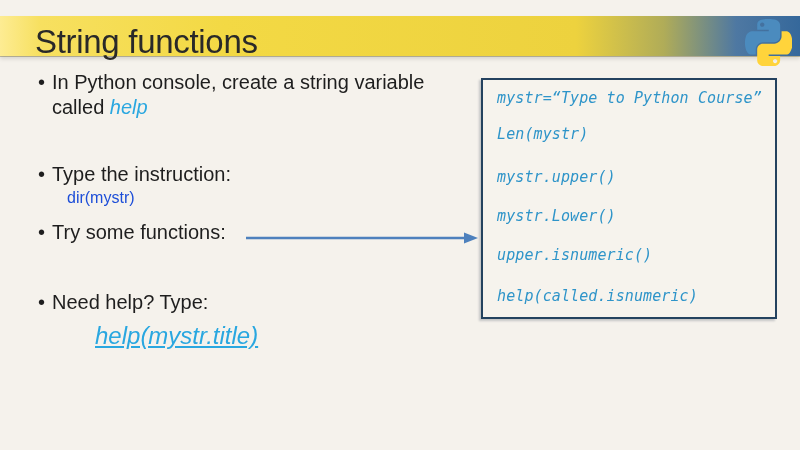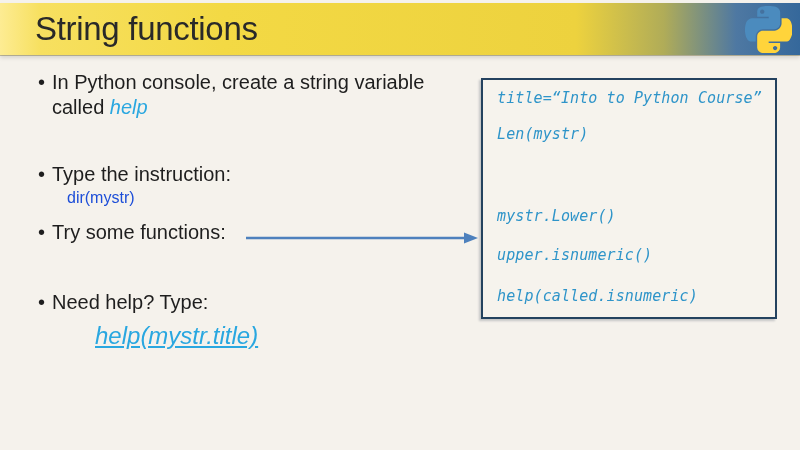--- a/index.html
+++ b/index.html
@@ -2,21 +2,21 @@
 <html><head>
 <meta charset="utf-8">
 <style>
   html,body{margin:0;padding:0;background:#888;}
   .slide{
     position:relative;width:800px;height:450px;overflow:hidden;
     background:#F5F2EC;font-family:"Liberation Sans",sans-serif;
   }
   
   .header{
-    position:absolute;top:3px;left:0;width:800px;height:52px;
+    position:absolute;top:16px;left:0;width:800px;height:40px;
     background:linear-gradient(90deg,
       #FDEC93 0%, #F7E060 5%, #F3D944 28%, #EDD23E 72%,
       #B0AC58 83%, #4E78A2 92%, #35689B 100%);
     box-shadow:0 1px 0 rgba(95,85,25,.35), 0 3px 4px rgba(0,0,0,.12);
   }
   .title{
     position:absolute;left:35px;top:7px;margin:0;
     font-size:33px;font-weight:400;letter-spacing:-.3px;color:#292929;
   }
   .logo{position:absolute;right:8px;top:3px;width:47px;height:47px;}
@@ -85,20 +85,21 @@
     <line x1="0" y1="8" x2="220" y2="8" stroke="#4E81BD" stroke-width="2.5"></line>
     <polygon points="218,2.5 232,8 218,13.5" fill="#4E81BD"></polygon>
   </svg>
 
   <div class="bullet b4">
     <span>Need help? Type:</span>
   </div>
   <div class="sub-help">help(mystr.title)</div>
 
   <div class="codebox">
-    <div class="codeline cl0">title=“Into to Python Course”</div>
+    <div class="codeline cl0">mystr=“Type to Python Course”</div>
     <div class="codeline cl1">Len(mystr)</div>
+    <div class="codeline cl2">mystr.upper()</div>
     <div class="codeline cl3">mystr.Lower()</div>
     <div class="codeline cl4">upper.isnumeric()</div>
     <div class="codeline cl5">help(called.isnumeric)</div>
   </div>
 
 </div>
 
 </body></html>

